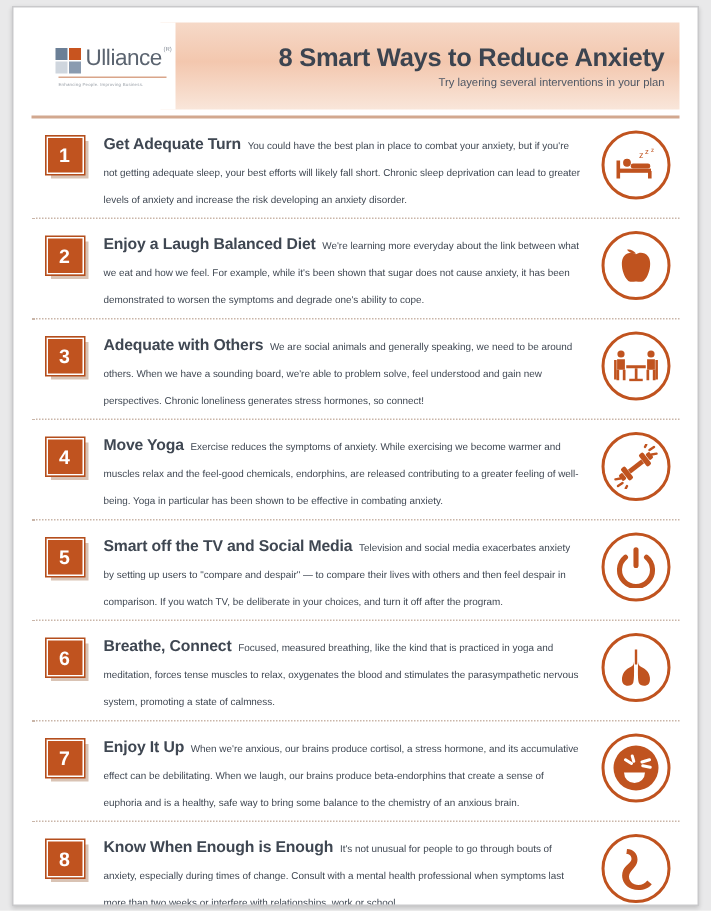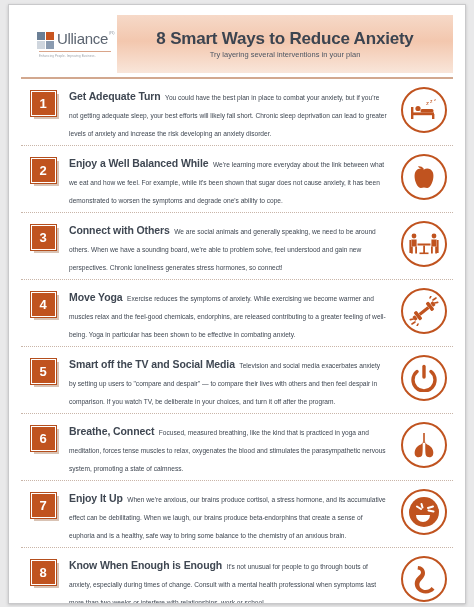--- a/index.html
+++ b/index.html
@@ -78,21 +78,22 @@
     margin-top: 2px;
     border-top: 1px solid #d9a58a;
     padding-top: 1.5px;
     width: 72px;
     margin-left: 2px;
   }
   .header-text {
     position: relative;
     z-index: 2;
     flex: 1;
-    text-align: center;
+    text-align: right;
+    padding-right: 10px;
   }
   .header-title {
     font-size: 17px;
     font-weight: 700;
     color: #3c4450;
     letter-spacing: -0.2px;
     line-height: 21px;
   }
   .header-sub {
     font-size: 7.5px;
@@ -248,21 +249,21 @@
     </div>
 
     <div class="row">
       <div class="badge-wrap">
         <div class="badge">
           <div class="badge-shadow"></div>
           <div class="badge-face">2</div>
         </div>
       </div>
       <div class="content">
-        <span class="tip-heading">Enjoy a Well Balanced While</span>
+        <span class="tip-heading">Enjoy a Laugh Balanced Diet</span>
         <span class="tip-body tip-text">We're learning more everyday about the link between what we eat and how we feel. For example, while it's been shown that sugar does not cause anxiety, it has been demonstrated to worsen the symptoms and degrade one's ability to cope.</span>
       </div>
       <div class="icon-wrap">
         <div class="icon-circle">
           <span>
             <svg width="26" height="28" viewBox="0 0 26 28" fill="#c0531f">
               <path d="M13 6 C11 3.5 8.5 3 7 3.5 C8 5 10 6 12 6.2 Z"></path>
               <path d="M13 6.5 C10.5 4.6 6 5.2 4.3 9 C2.4 13.2 4.4 21 7.6 24 C9.3 25.6 11 24.6 13 24.6 C15 24.6 16.7 25.6 18.4 24 C21.6 21 23.6 13.2 21.7 9 C20 5.2 15.5 4.6 13 6.5 Z"></path>
             </svg>
           </span>
@@ -271,21 +272,21 @@
     </div>
 
     <div class="row">
       <div class="badge-wrap">
         <div class="badge">
           <div class="badge-shadow"></div>
           <div class="badge-face">3</div>
         </div>
       </div>
       <div class="content">
-        <span class="tip-heading">Connect with Others</span>
+        <span class="tip-heading">Adequate with Others</span>
         <span class="tip-body tip-text">We are social animals and generally speaking, we need to be around others. When we have a sounding board, we're able to problem solve, feel understood and gain new perspectives. Chronic loneliness generates stress hormones, so connect!</span>
       </div>
       <div class="icon-wrap">
         <div class="icon-circle">
           <span>
             <svg width="32" height="26" viewBox="0 0 32 26" fill="#c0531f">
               <circle cx="6" cy="5" r="2.4"></circle>
               <path d="M3.4 8.5 h5.2 v7 h-5.2 z"></path>
               <rect x="3" y="15.5" width="1.8" height="7"></rect>
               <rect x="7.2" y="15.5" width="1.8" height="7"></rect>

